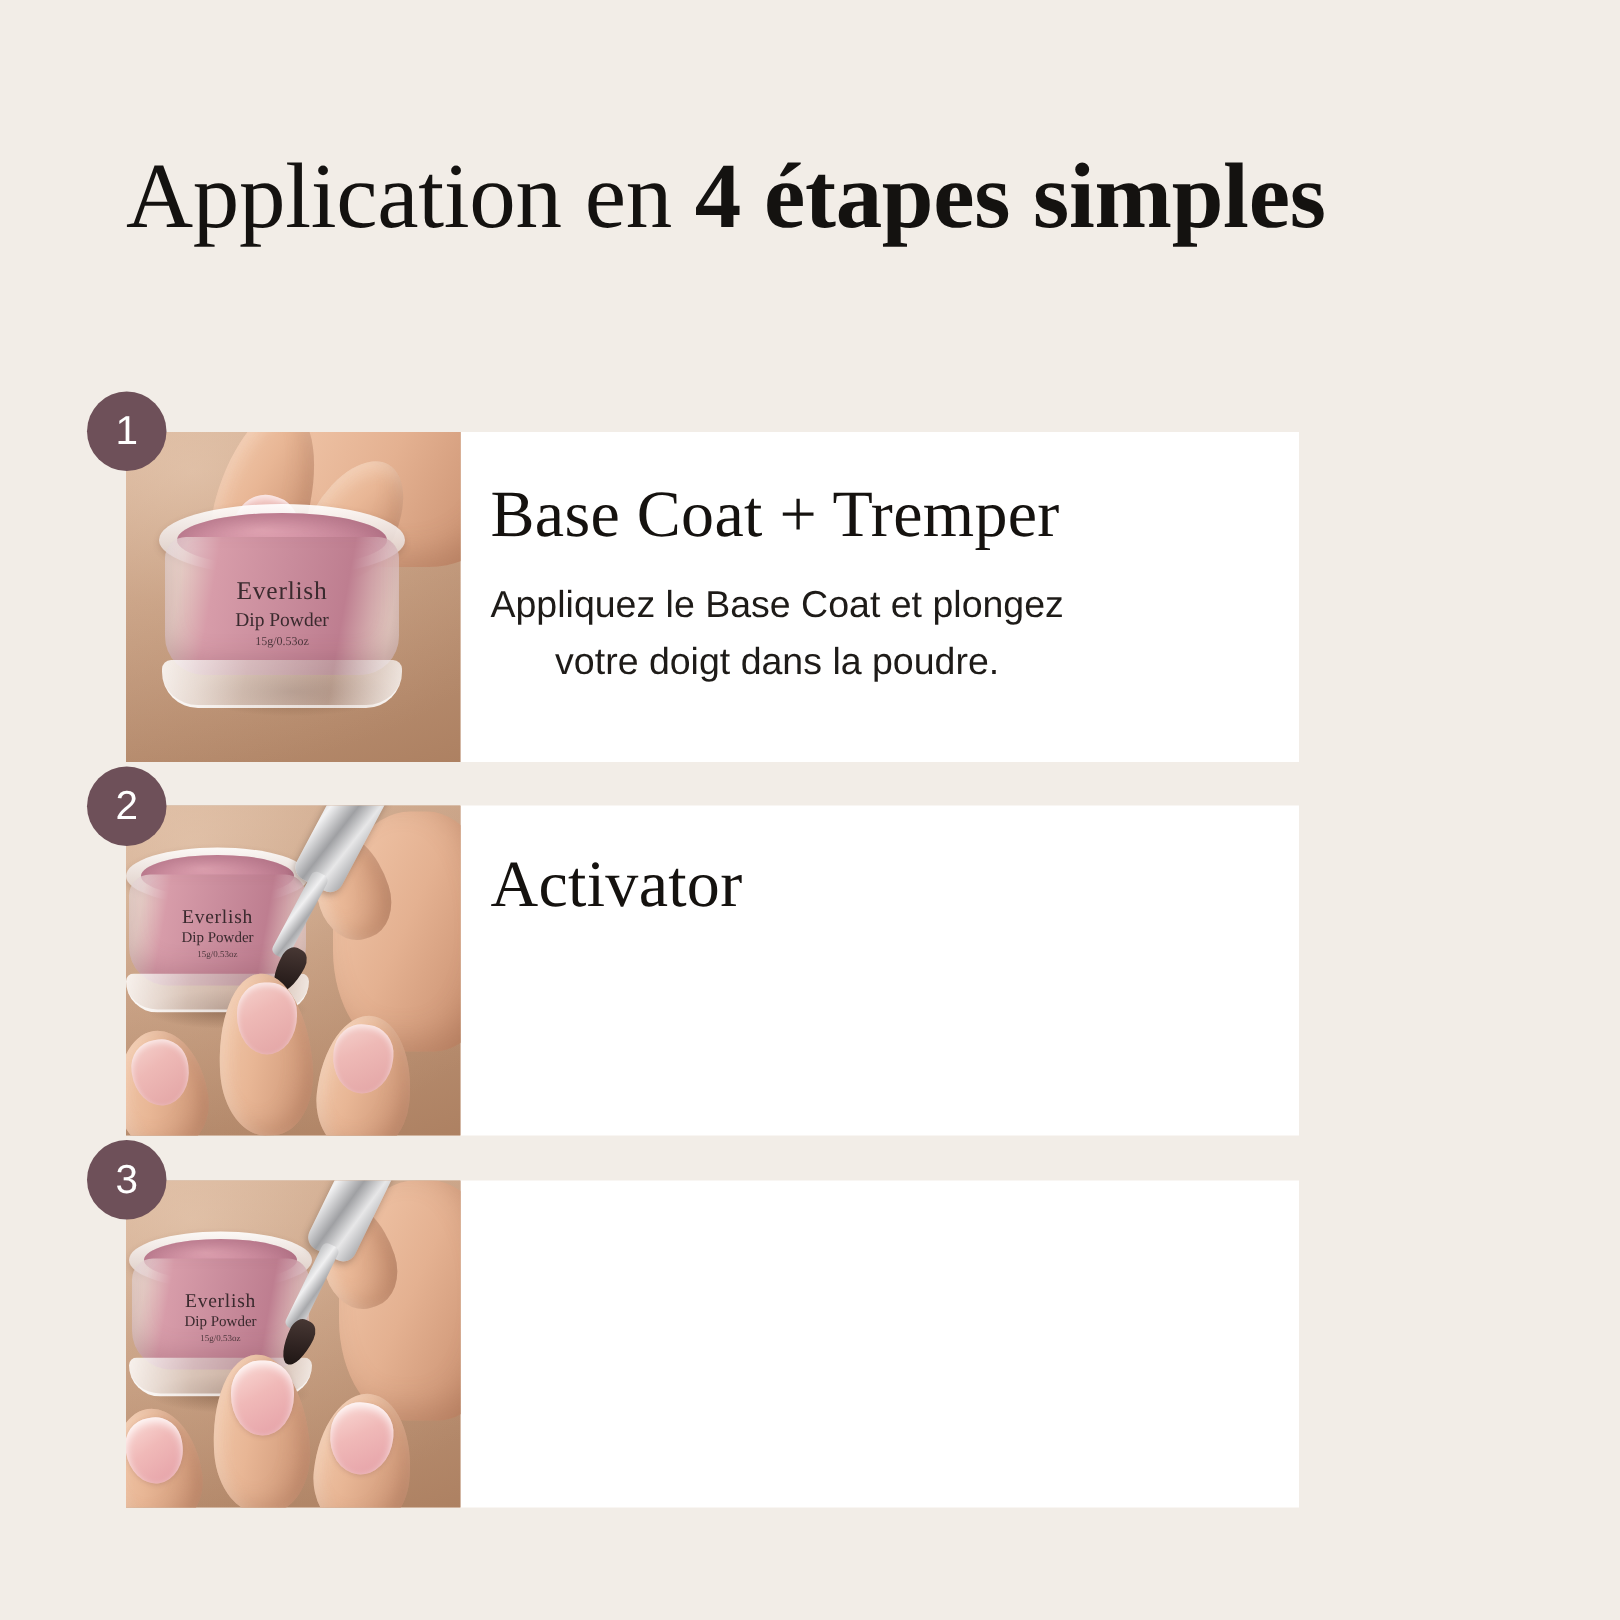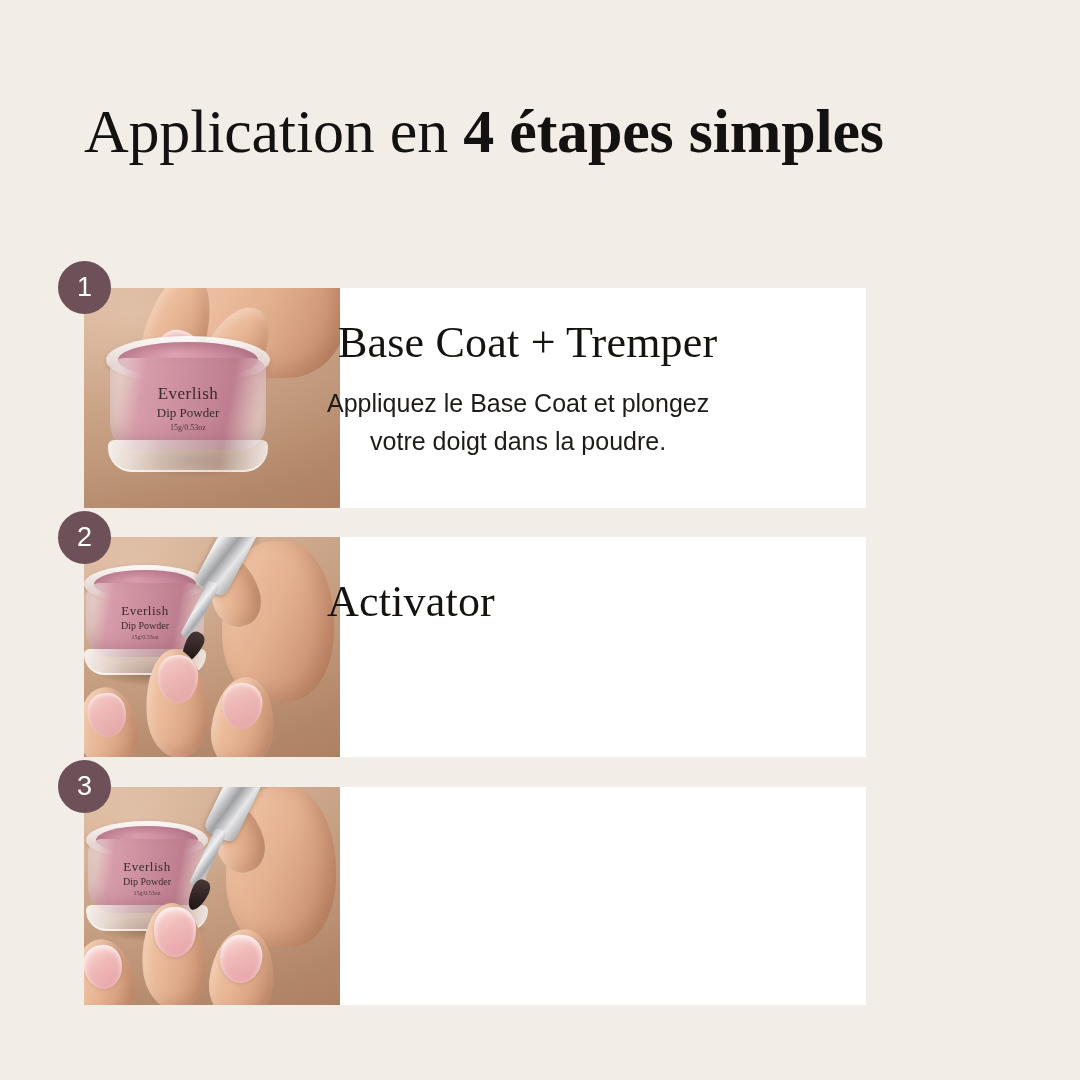--- a/index.html
+++ b/index.html
@@ -20,33 +20,33 @@
   }
   .title .strong{font-weight:bold;}
 
   
   .step{position:absolute;left:84px;width:782px;height:220px;background:#FFFFFF;}
   .step-1{top:288px;}
   .step-2{top:537px;}
   .step-3{top:787px;height:218px;}
 
   .photo{
-    position:absolute;left:0;top:0;width:256px;height:100%;
+    position:absolute;left:0;top:0;width:223px;height:100%;
     overflow:hidden;background:#C49A7C;
   }
 
   .txt{position:absolute;left:243px;top:0;right:0;height:100%;}
   .step-head{
     position:absolute;left:0;
     font-family:"Liberation Serif", serif;
     font-size:44px;line-height:50px;color:#15120F;
     letter-spacing:0.2px;white-space:nowrap;
   }
-  .step-1 .step-head{top:30px;margin-left:11px;}
-  .step-2 .step-head{top:40px;}
+  .step-1 .step-head{top:30px;}
+  .step-2 .step-head{top:28px;}
   .step-3 .step-head{top:28px;}
   .step-body{
     position:absolute;left:0;
     font-family:"Liberation Sans", sans-serif;
     font-size:25px;line-height:38px;color:#1E1B18;
     white-space:pre-line;
   }
   .step-1 .step-body{top:96px;text-align:center;}
   .step-2 .step-body{top:94px;}
   .step-3 .step-body{top:94px;}

